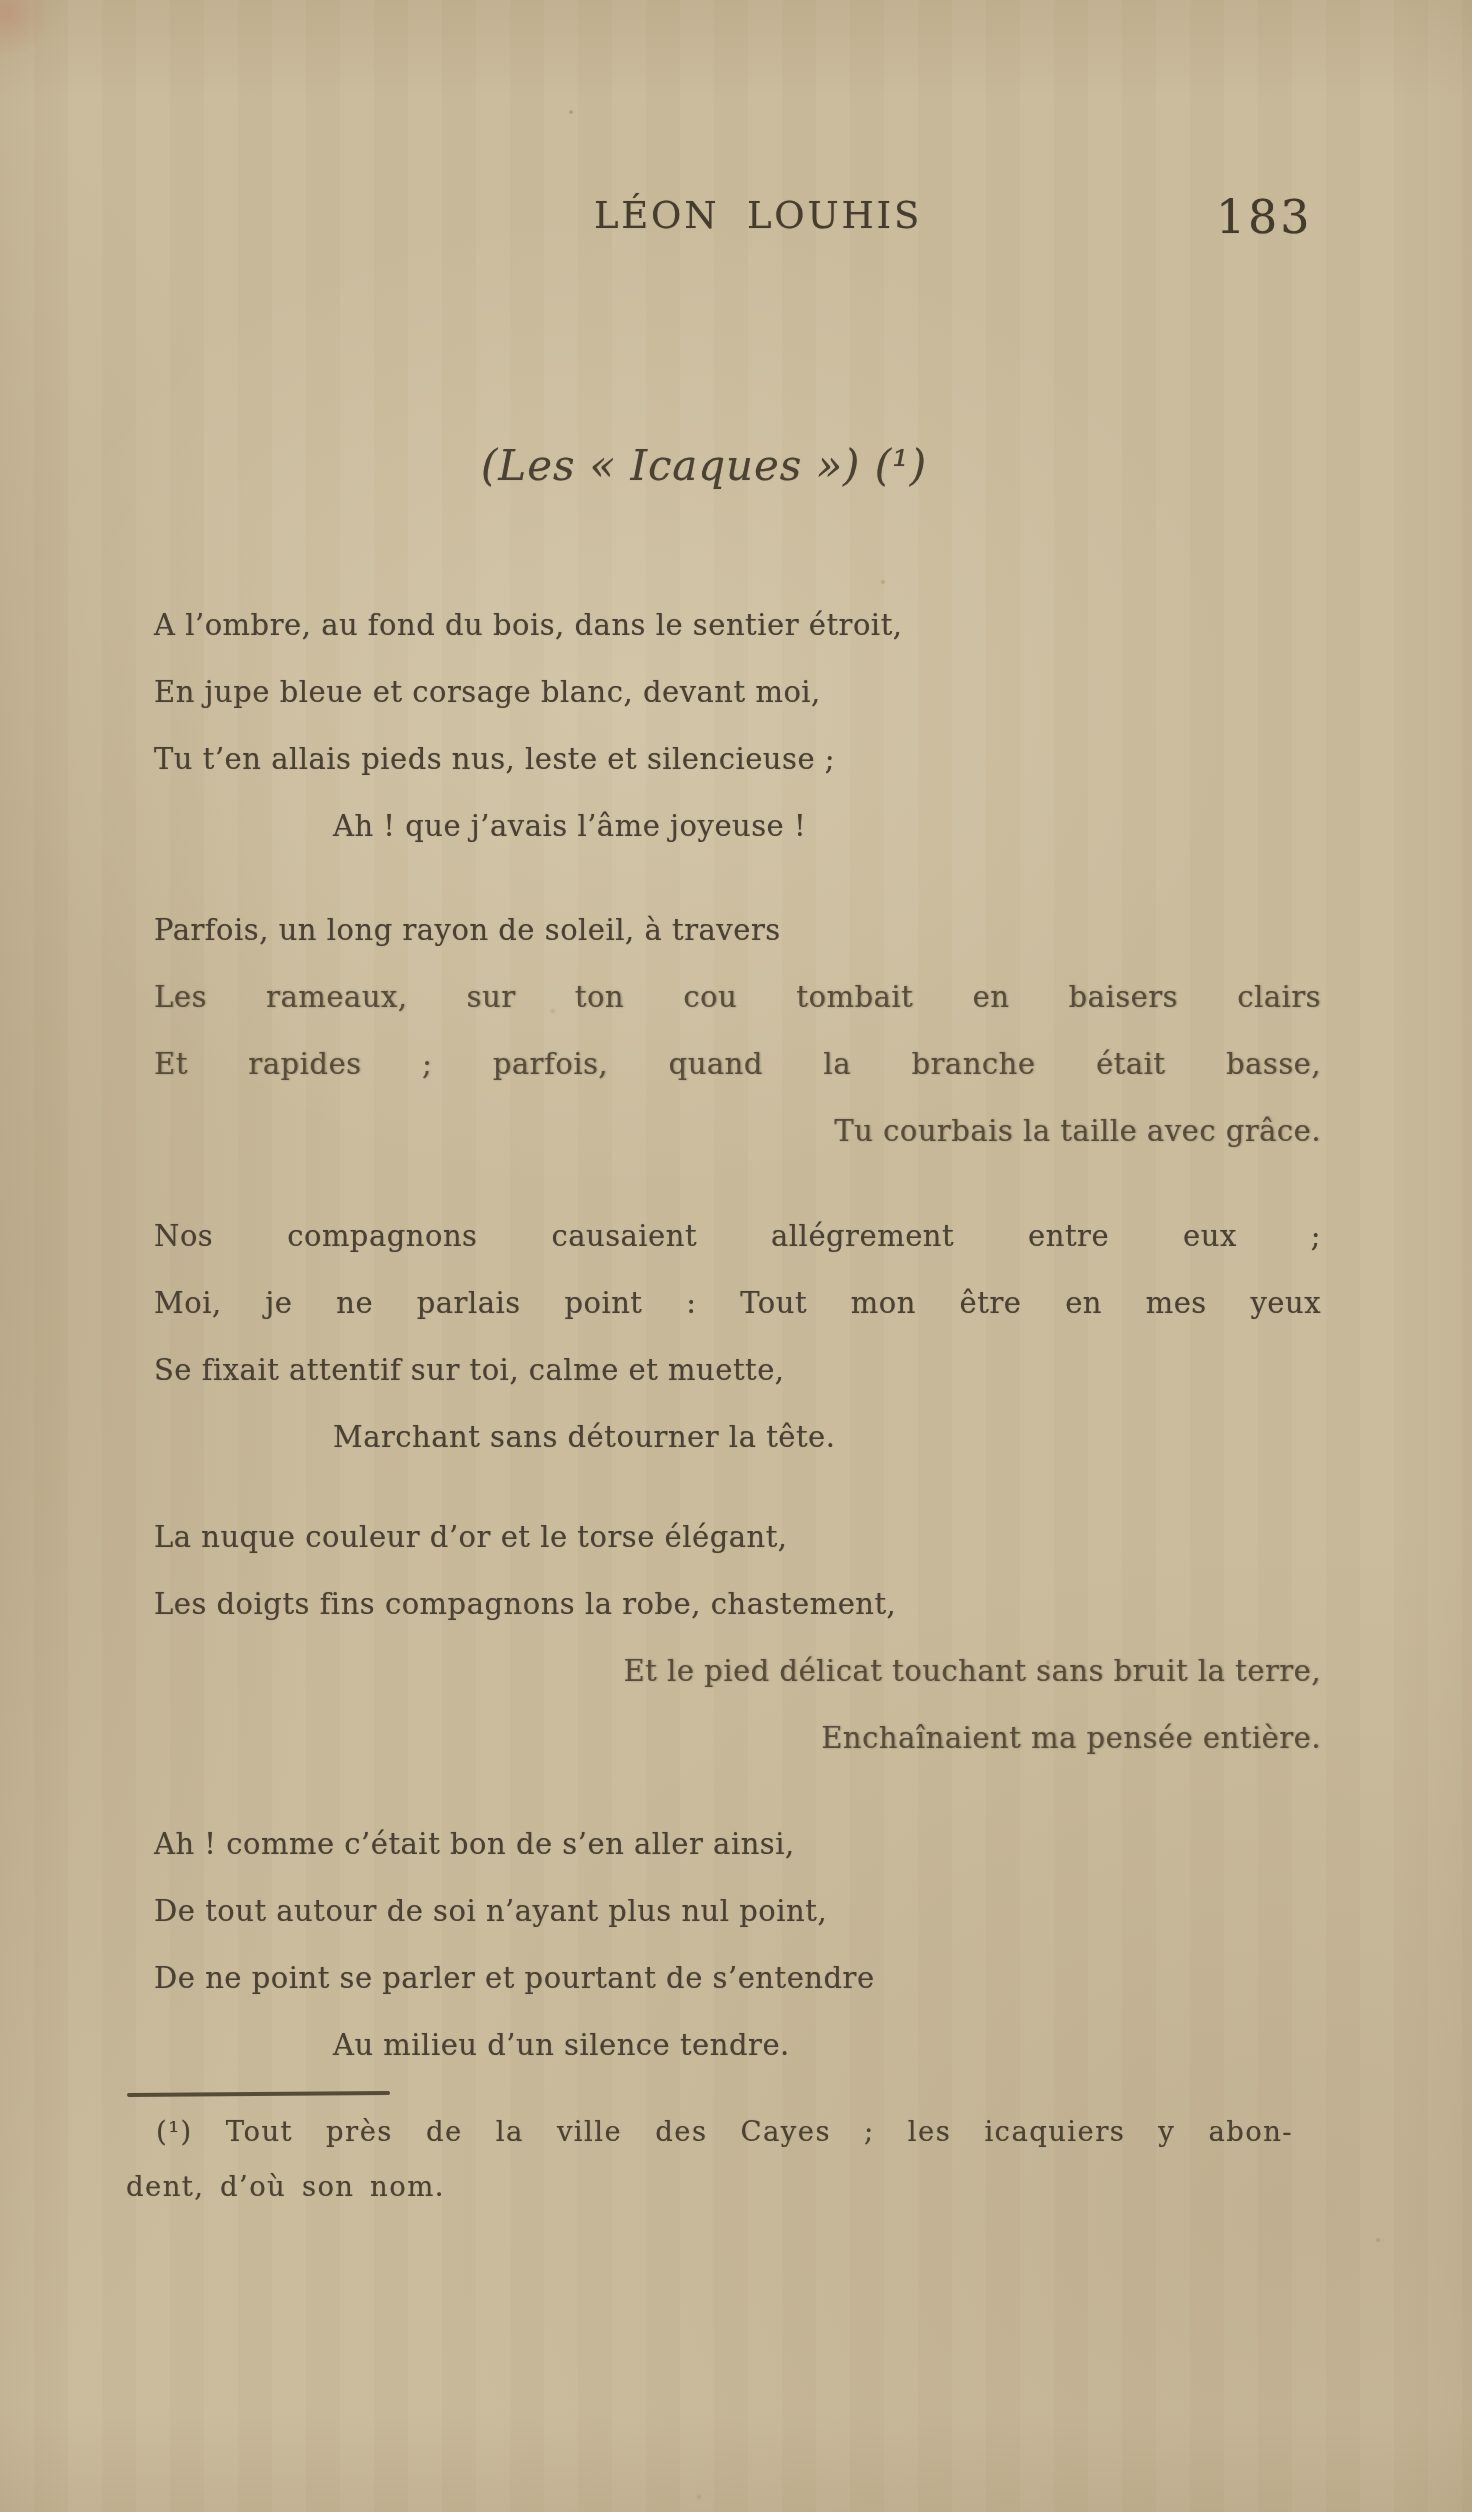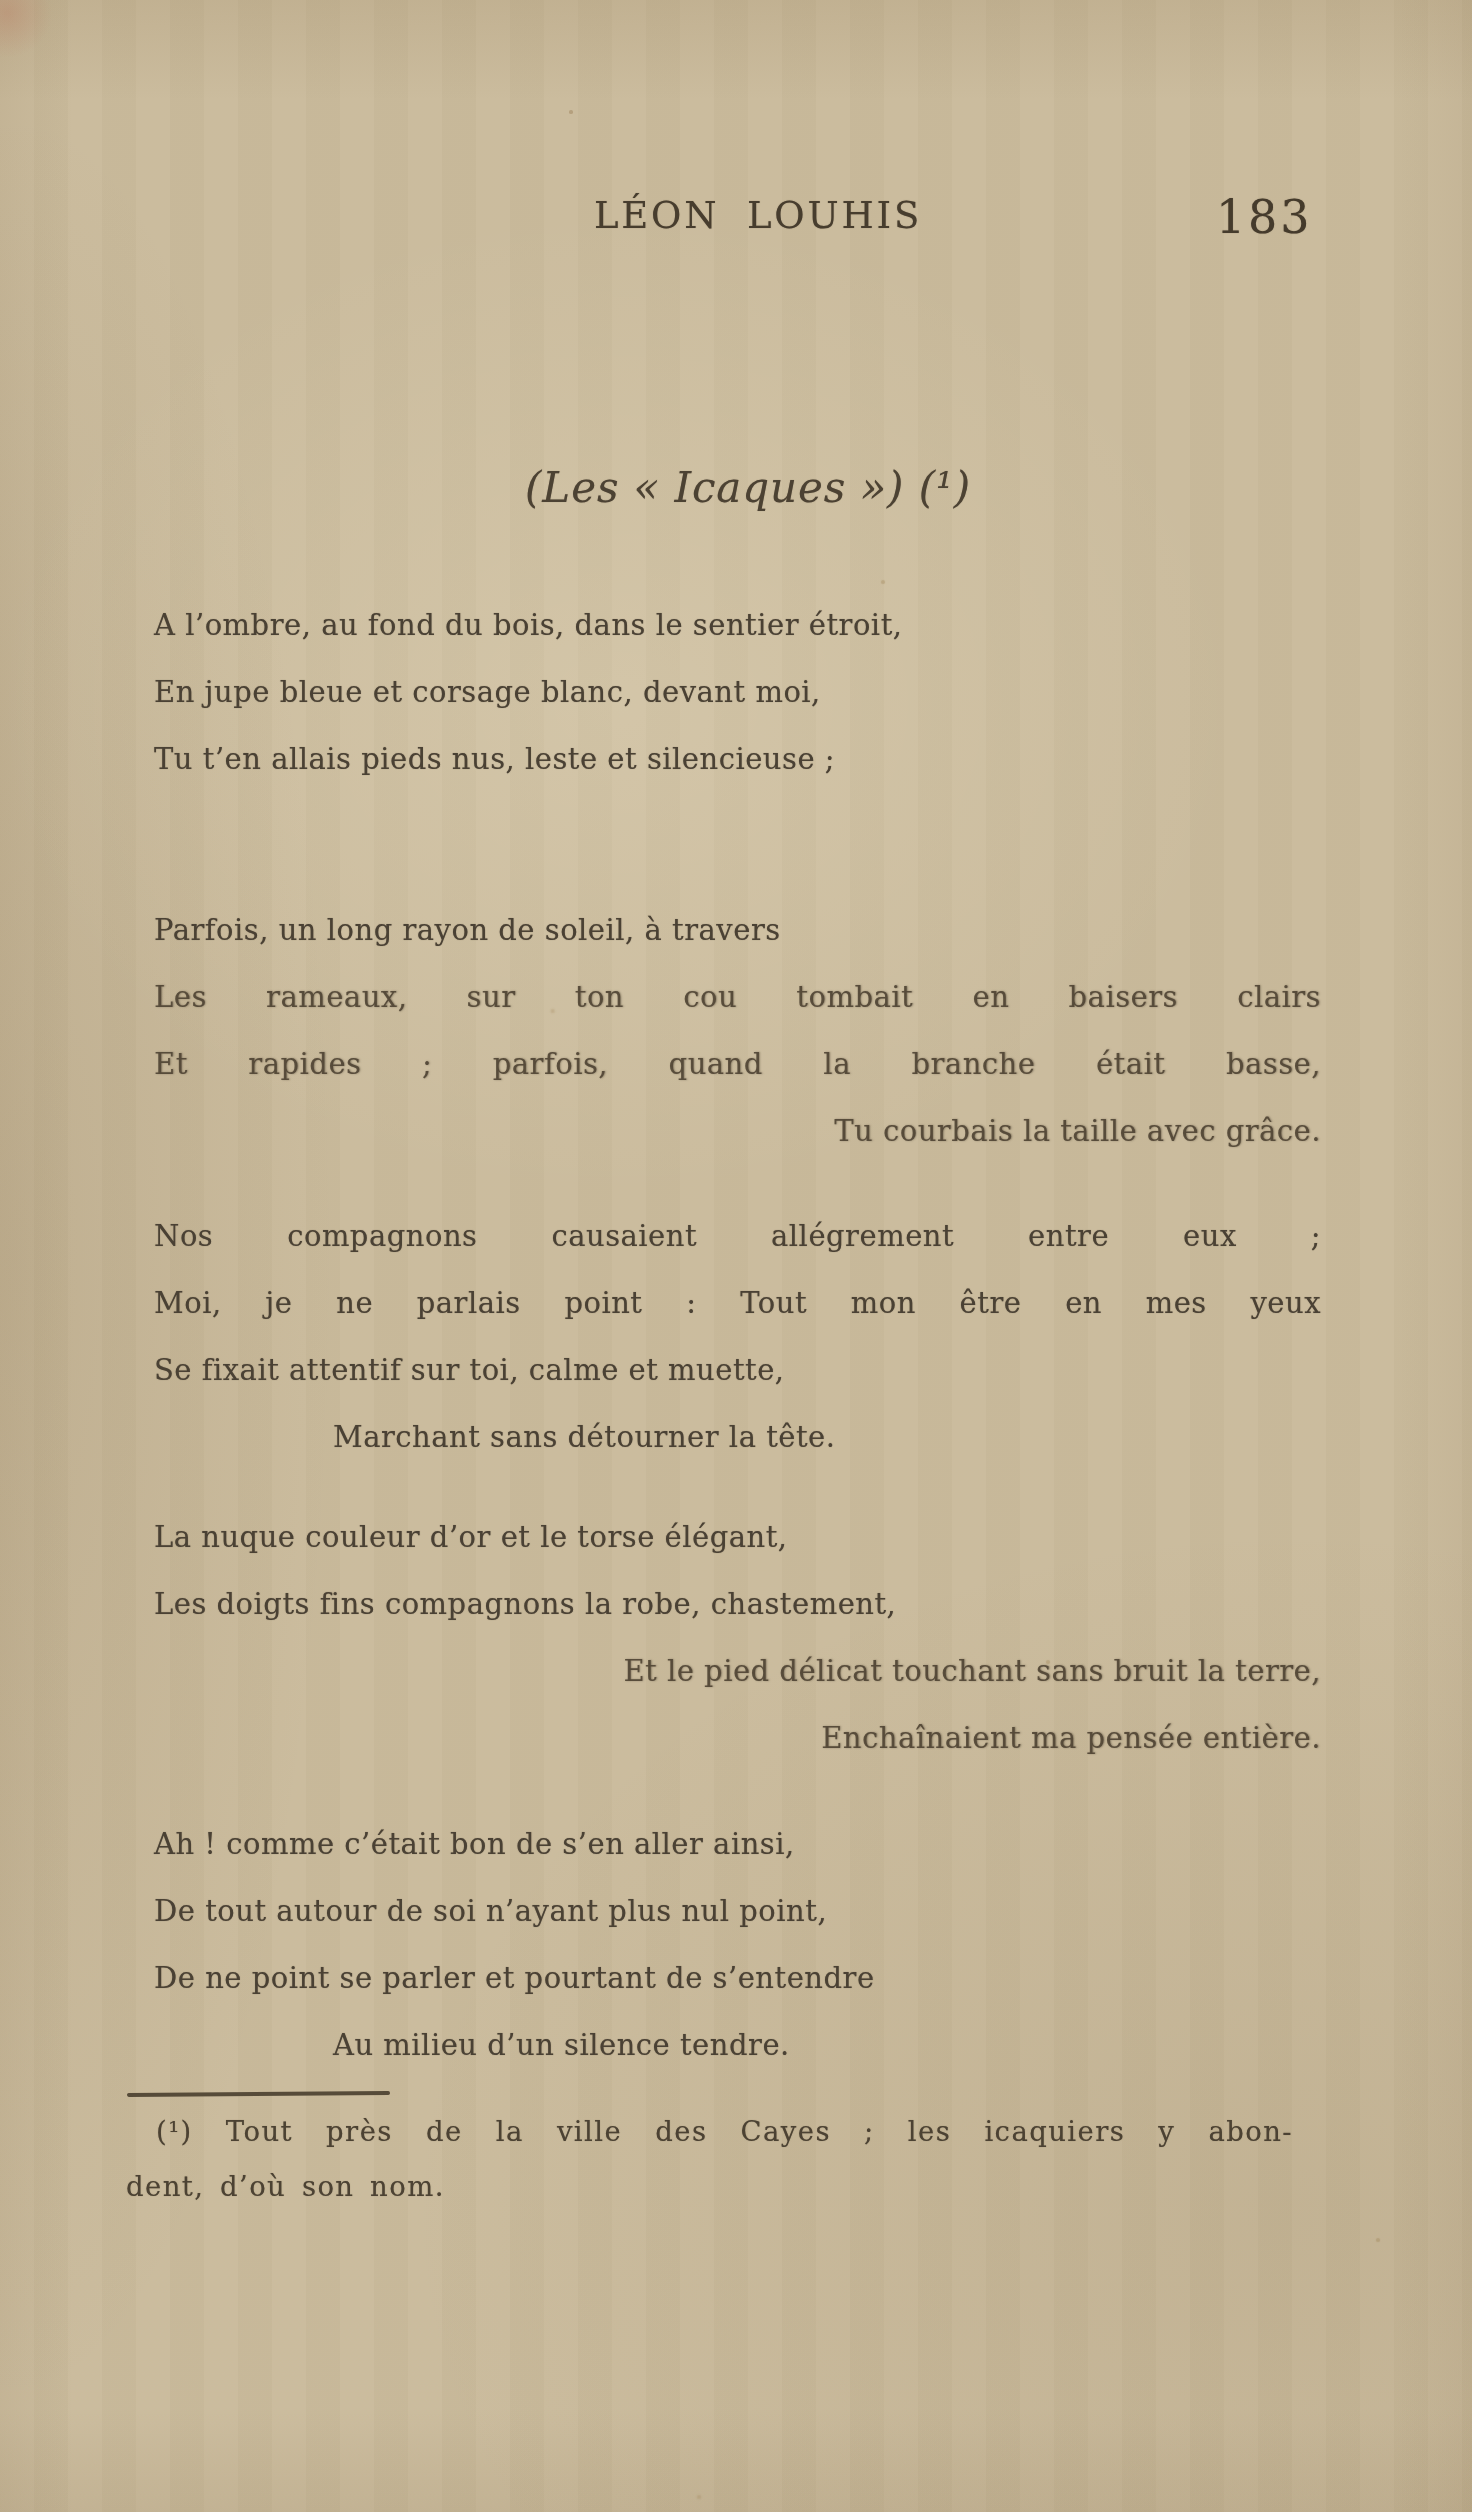--- a/index.html
+++ b/index.html
@@ -34,23 +34,23 @@
     position:absolute;left:1216px;top:-3.7px;
     font-size:46px;letter-spacing:2.8px;color:#453b2c;
     text-shadow:0 0 0.9px rgba(70,58,42,.5);
   }
   .poem-title{
     position:absolute;top:363px;left:715px;transform:translateX(-50%);
     font-size:50px;letter-spacing:3.7px;word-spacing:16.5px;white-space:nowrap;
     color:#463c2d;text-shadow:0 0 1.4px rgba(70,58,42,.55);
   }
   .poem-subtitle{
-    position:absolute;top:463px;left:704px;transform:translateX(-50%);
+    position:absolute;top:441px;left:704px;transform:translateX(-50%);
     font-style:italic;font-size:42px;letter-spacing:0.9px;white-space:nowrap;
-    color:#4c4233;text-shadow:0 0 0.9px rgba(70,58,42,.45);margin-left:44px;
+    color:#4c4233;text-shadow:0 0 0.9px rgba(70,58,42,.45);
   }
   .stanza{position:absolute;left:154px;width:1167px;}
   .st1{top:592px}.st2{top:897px}.st3{top:1203px}.st4{top:1504px}.st5{top:1811px}
   .line{
     font-size:29px;line-height:67px;white-space:nowrap;
     letter-spacing:0.5px;
     text-shadow:0 0 1.1px rgba(74,63,46,.45);
   }
   .line.j{white-space:normal;text-align:justify;text-align-last:justify;}
   .line.ind{padding-left:179px;}
@@ -78,20 +78,21 @@
     <div class="page-number">183</div>
   </div>
 
   <div class="poem-subtitle">(Les « Icaques ») (¹)</div>
 
   <div class="poem">
     <div class="stanza st1">
       <div class="line">A l’ombre, au fond du bois, dans le sentier étroit,</div>
       <div class="line">En jupe bleue et corsage blanc, devant moi,</div>
       <div class="line">Tu t’en allais pieds nus, leste et silencieuse ;</div>
+      <div class="line ind">Ah ! que j’avais l’âme joyeuse !</div>
     </div>
     <div class="stanza st2">
       <div class="line">Parfois, un long rayon de soleil, à travers</div>
       <div class="line j faint">Les rameaux, sur ton cou tombait en baisers clairs</div>
       <div class="line j faint">Et rapides ; parfois, quand la branche était basse,</div>
       <div class="line ind faint">Tu courbais la taille avec grâce.</div>
     </div>
     <div class="stanza st3">
       <div class="line j">Nos compagnons causaient allégrement entre eux ;</div>
       <div class="line j">Moi, je ne parlais point : Tout mon être en mes yeux</div>

